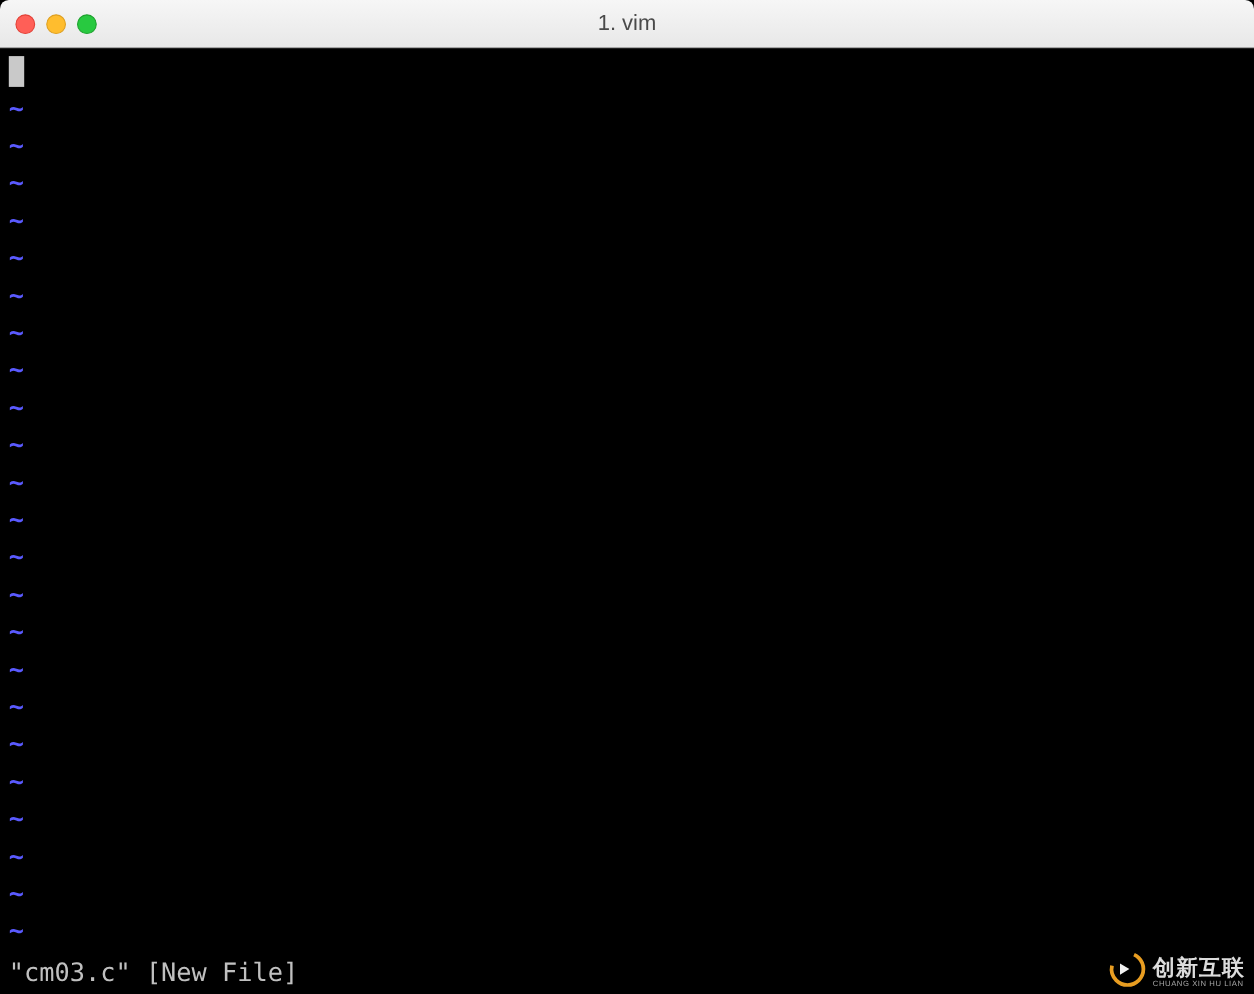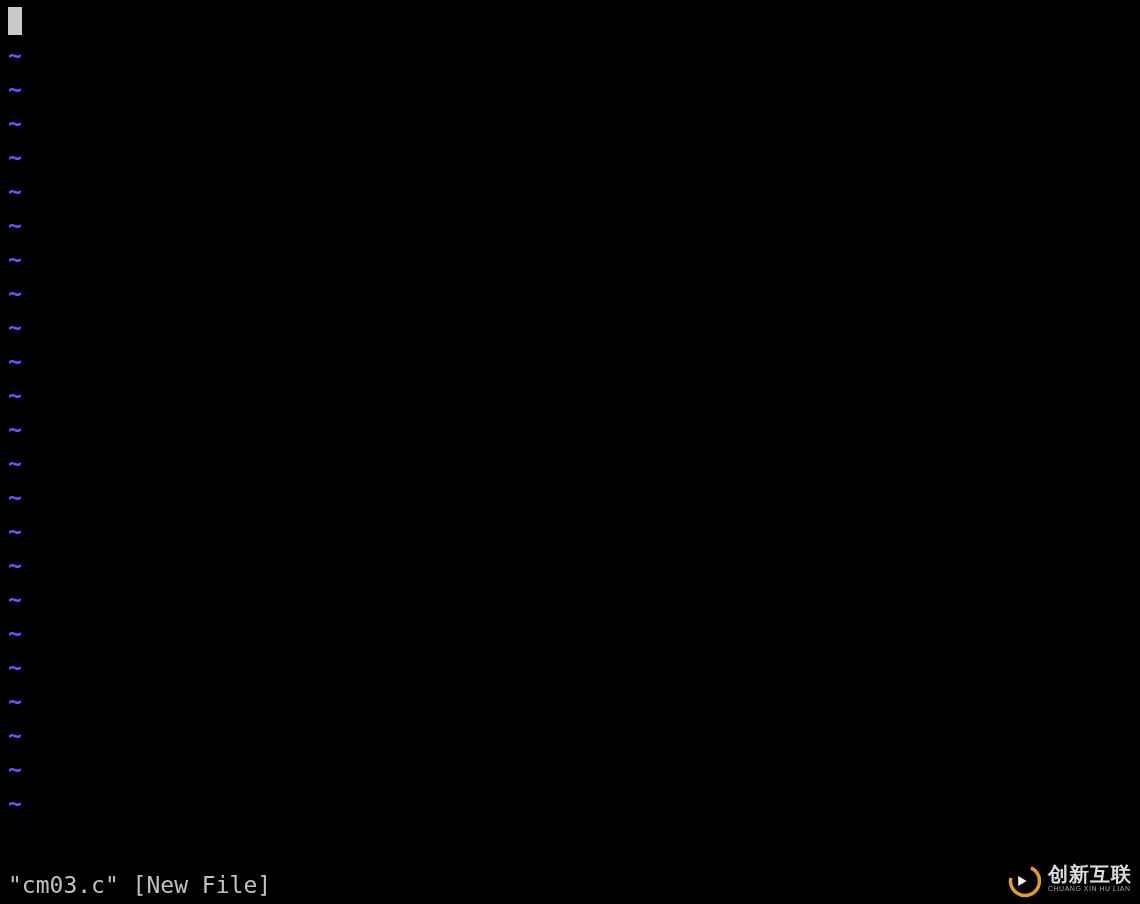--- a/index.html
+++ b/index.html
@@ -100,21 +100,21 @@
       color: #c0c0c0;
       font-family: "Menlo", "Monaco", "Consolas", monospace;
       padding-bottom: 2px;
       white-space: pre;
     }
     .watermark {
       position: absolute;
       right: 8px;
       bottom: 6px;
       display: flex;
-      align-items: flex-start;
+      align-items: flex-end;
       gap: 6px;
       opacity: 0.95;
     }
     .watermark-icon {
       width: 34px;
       height: 34px;
     }
     .watermark-text {
       display: flex;
       flex-direction: column;
@@ -132,20 +132,28 @@
       font-size: 7px;
       color: #b0b0b0;
       letter-spacing: 0.5px;
       margin-top: 1px;
     }
   </style>
 </head>
 <body>
 
 <div class="window">
+  <div class="titlebar">
+    <div class="traffic-lights">
+      <div class="light red"></div>
+      <div class="light yellow"></div>
+      <div class="light green"></div>
+    </div>
+    <div class="title">1. vim</div>
+  </div>
   <div class="terminal">
     <div class="editor-area">
       <div class="cursor-line">
         <span class="cursor"></span>
       </div>
       <div id="tilde-container">
           <div class="tilde-line">~</div>
           <div class="tilde-line">~</div>
           <div class="tilde-line">~</div>
           <div class="tilde-line">~</div>

